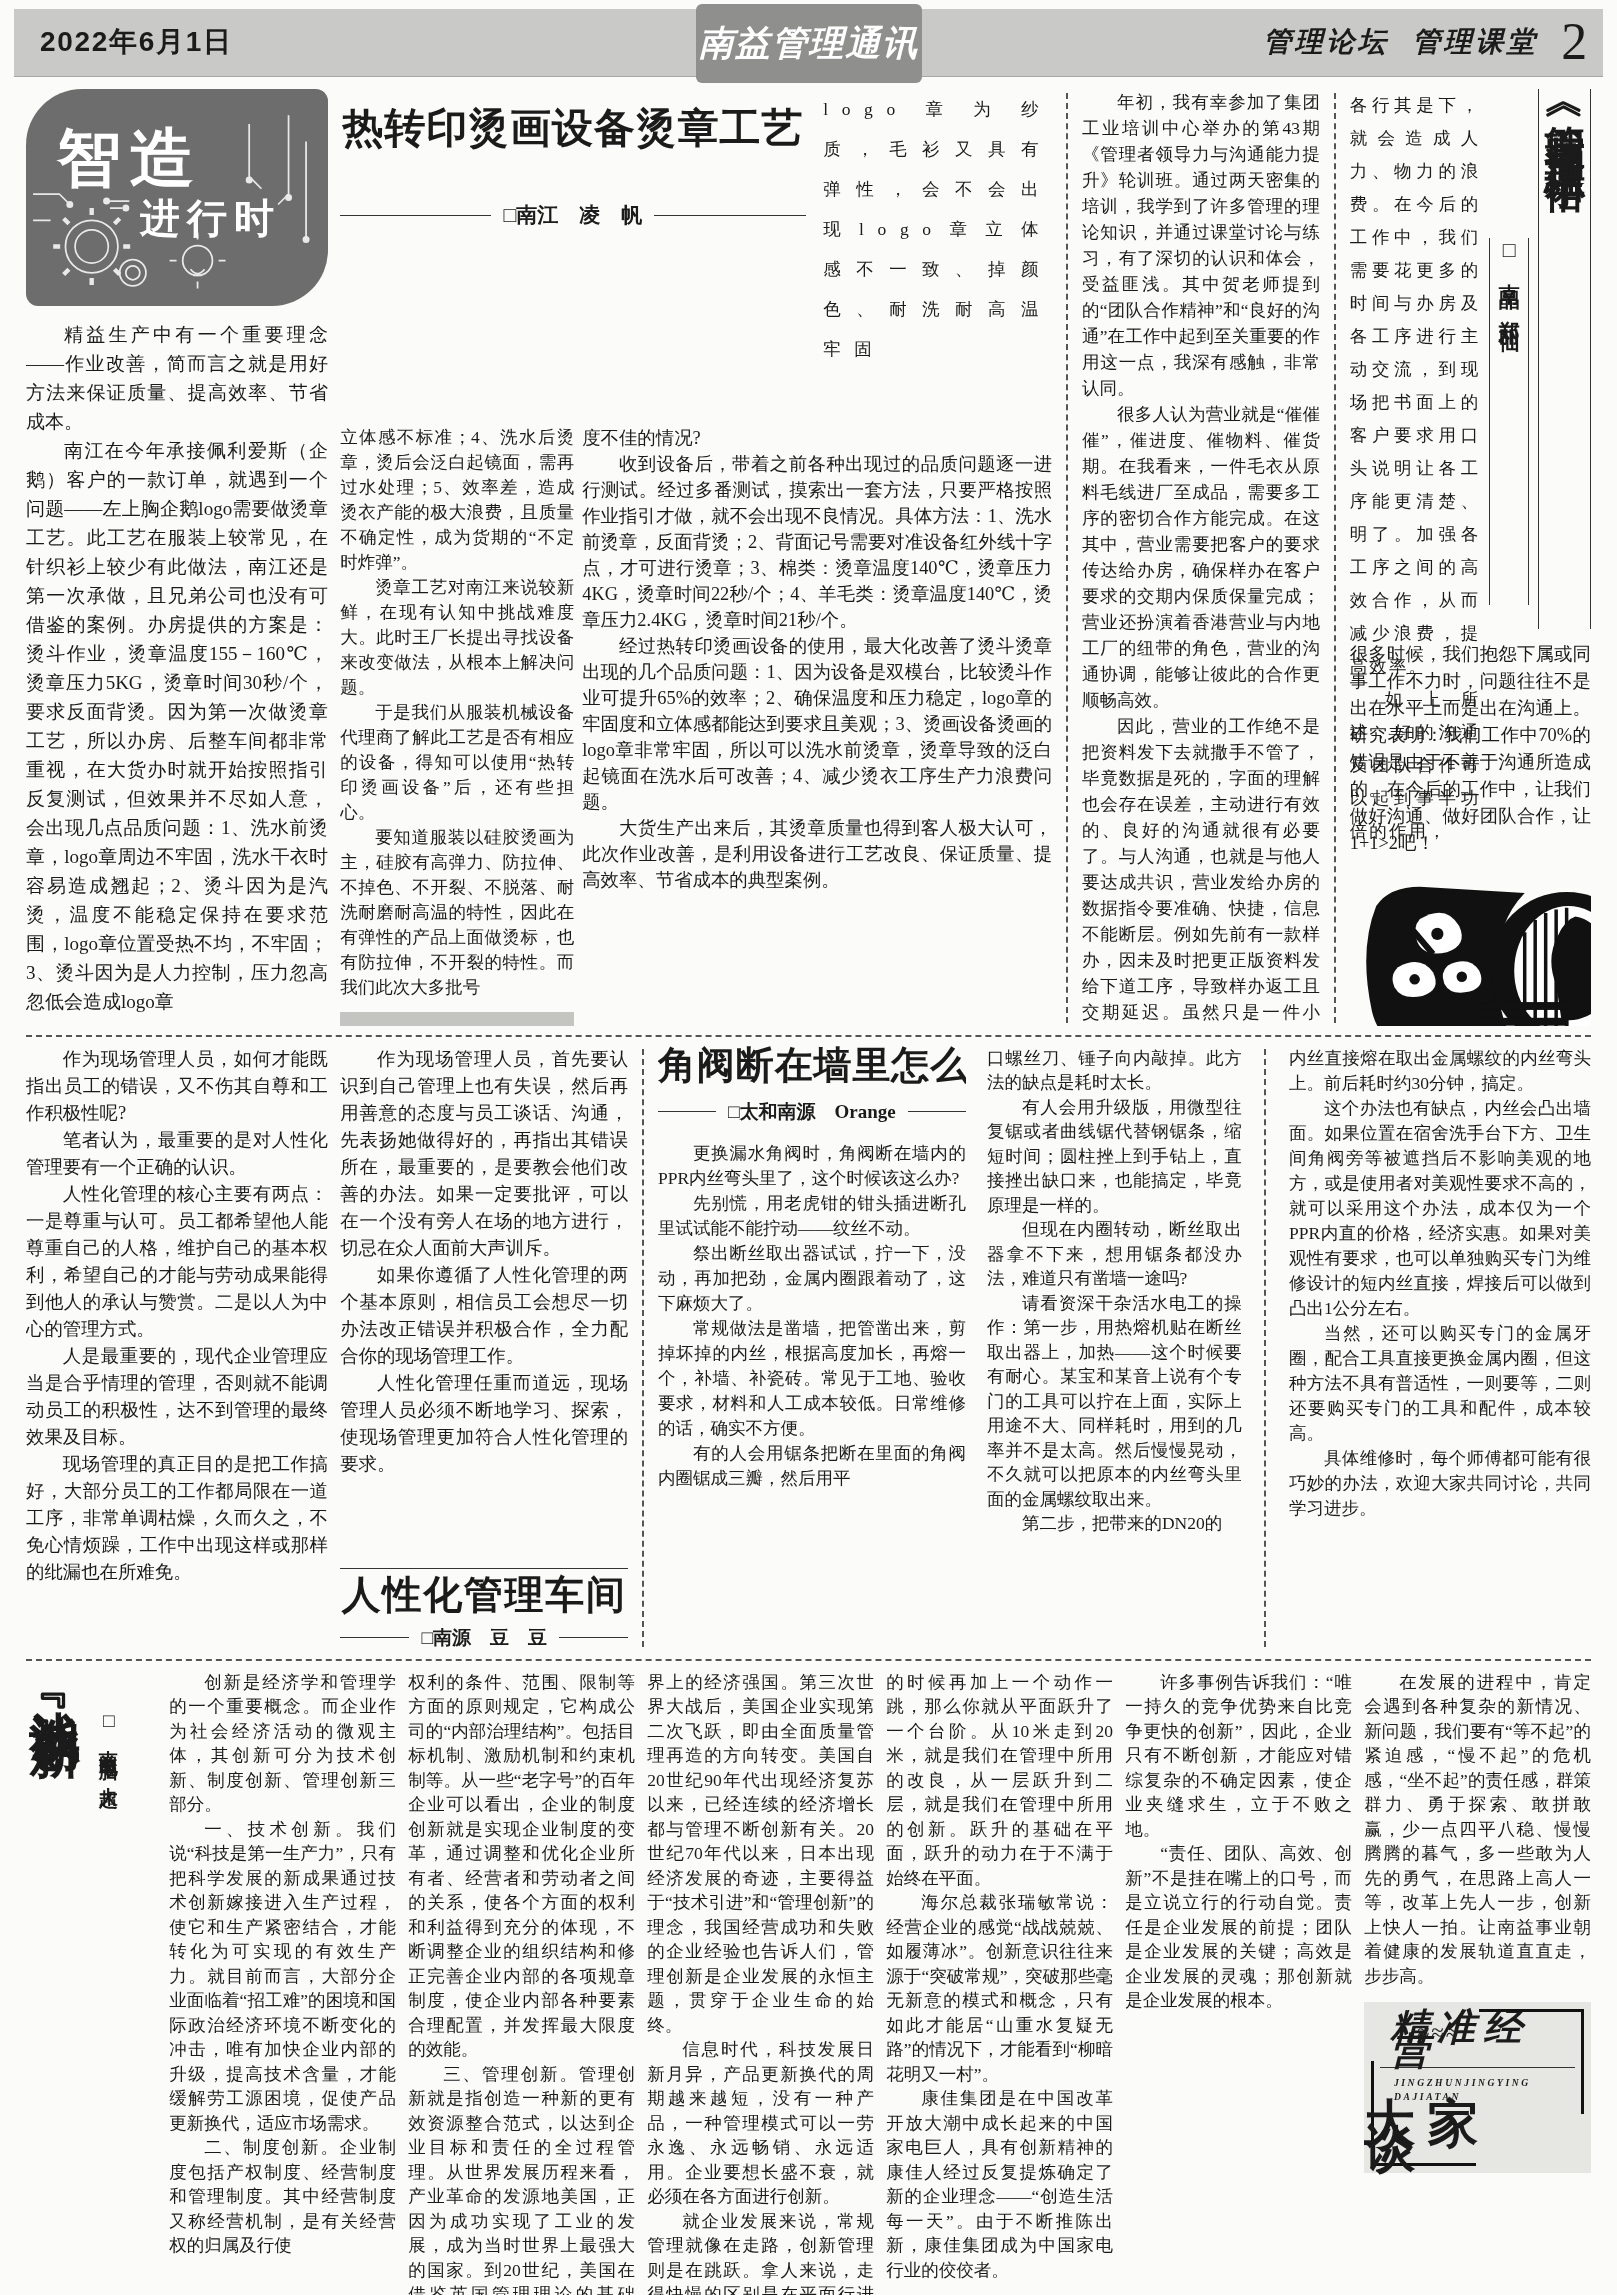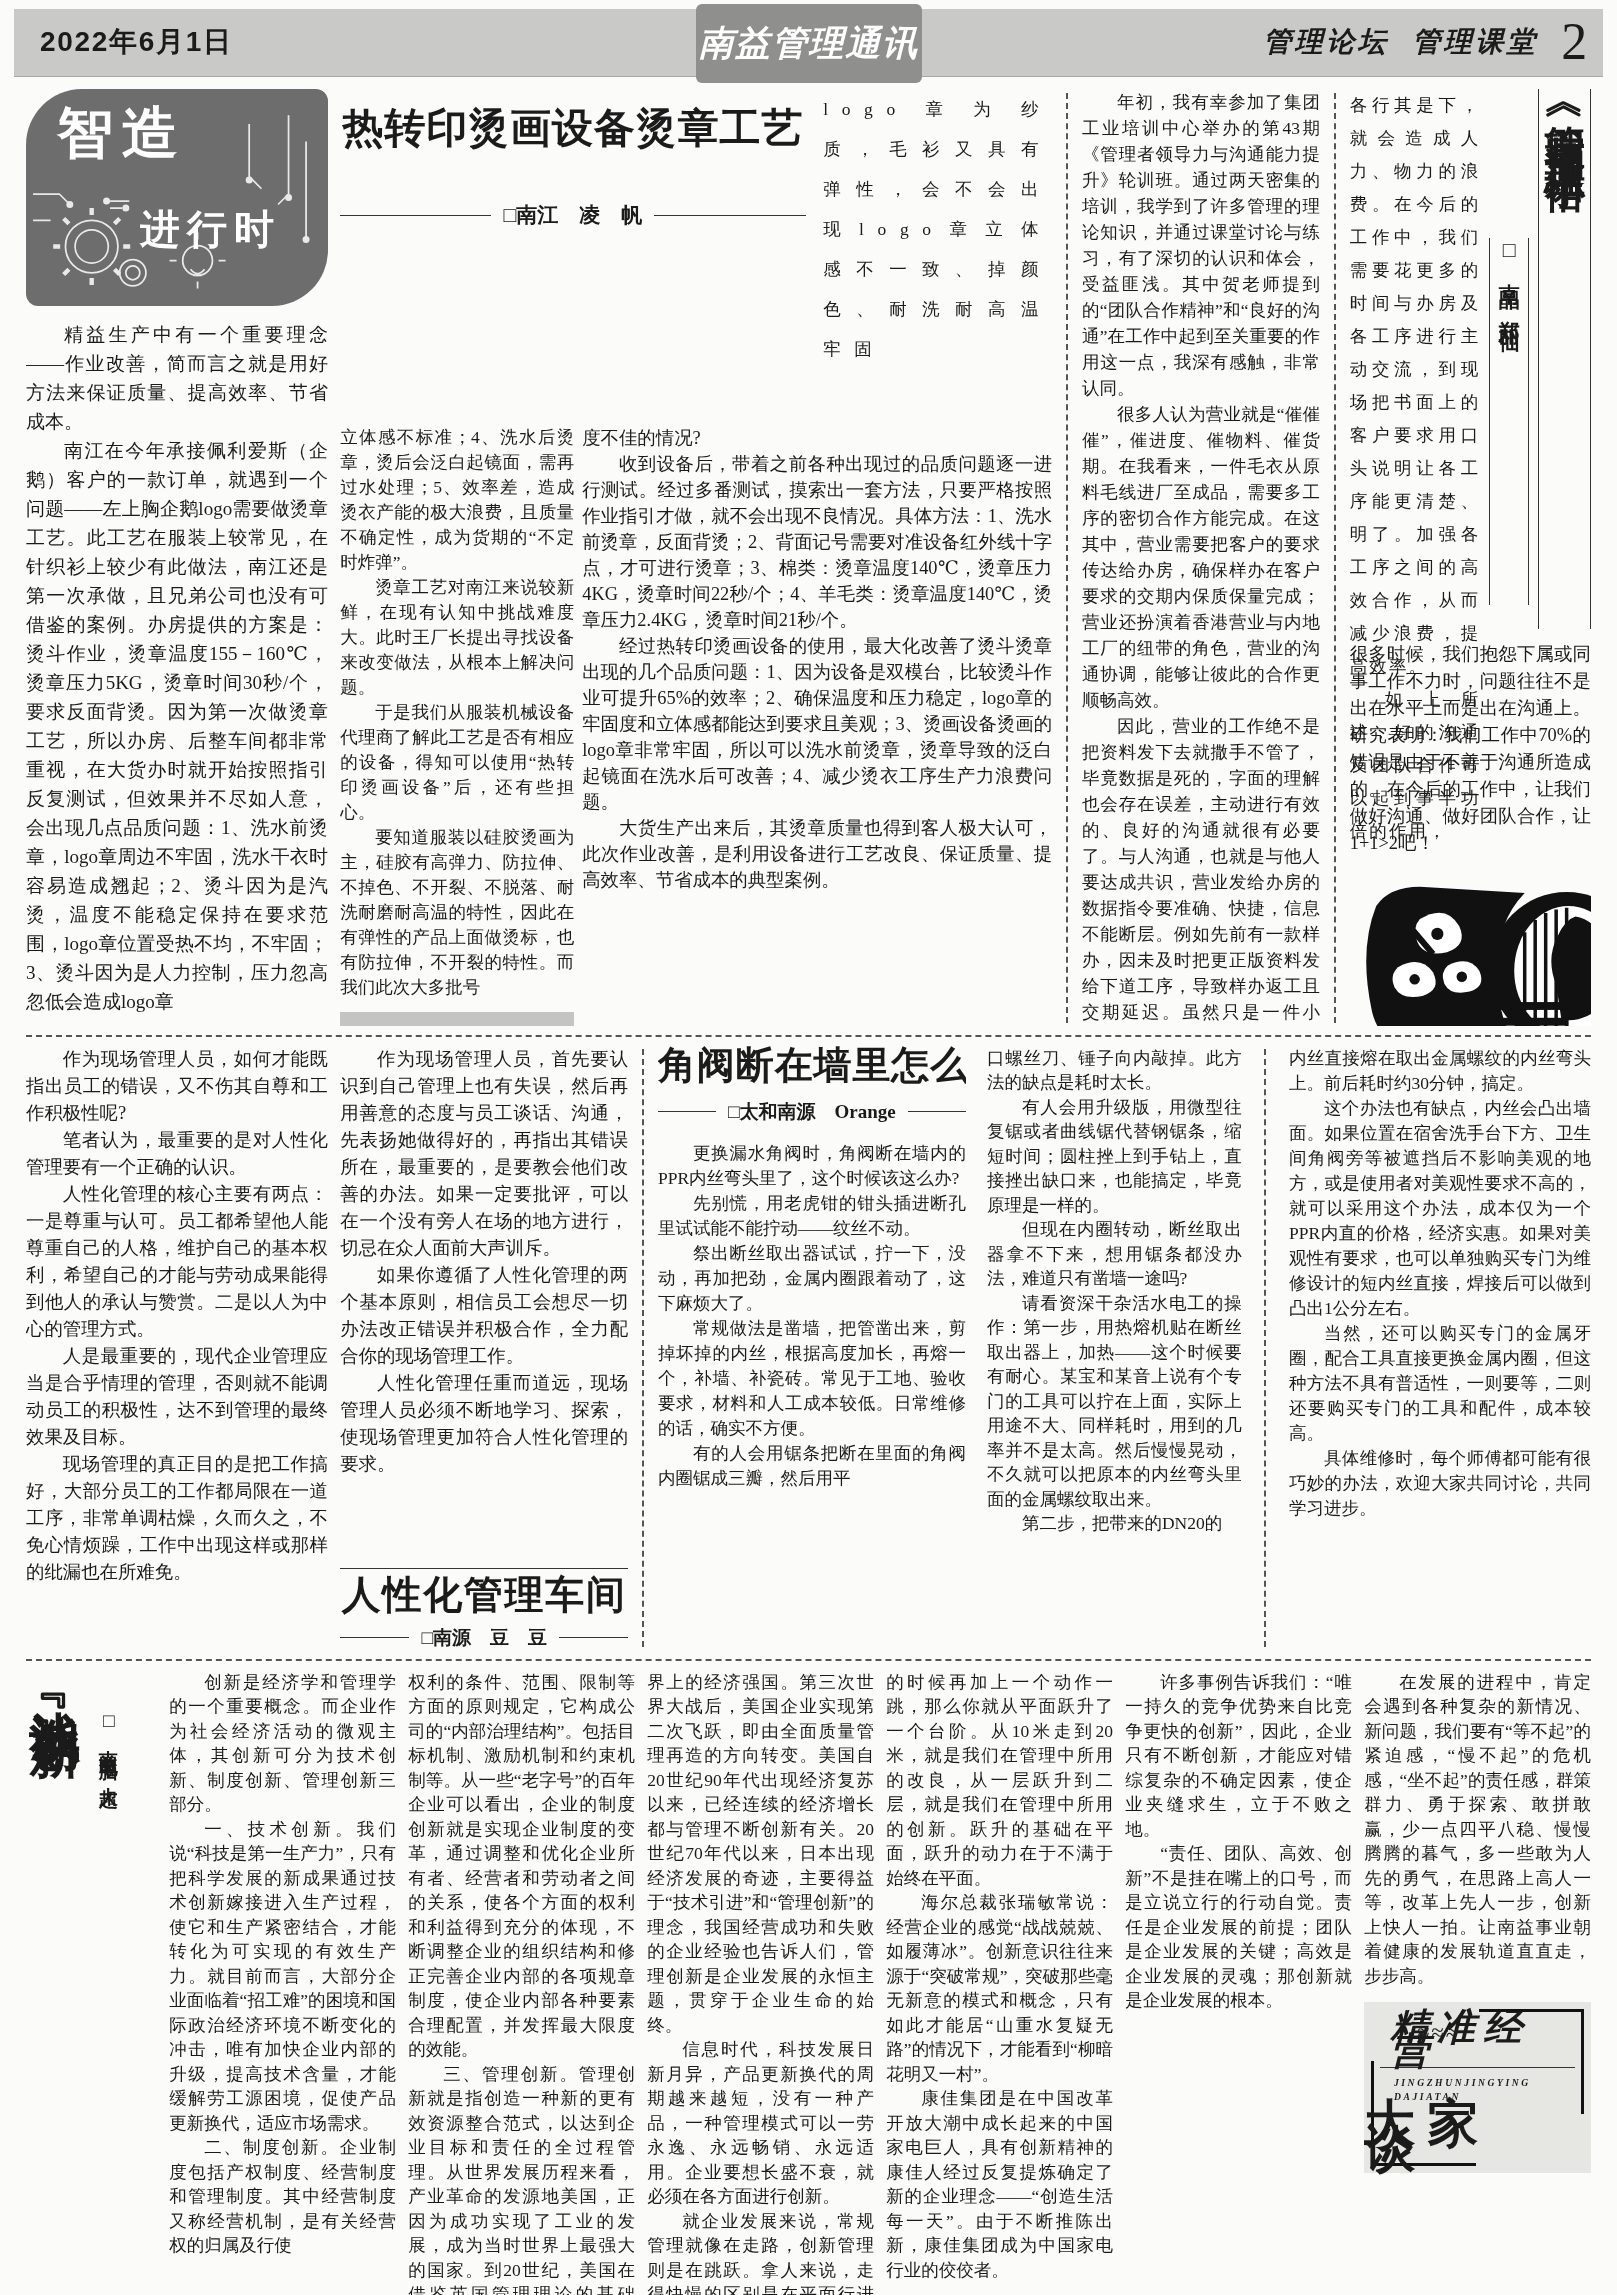--- a/index.html
+++ b/index.html
@@ -26,23 +26,23 @@
   .paras p{margin:0;text-indent:2em;text-align:justify;}
   .paras p.cont{text-indent:0;}
   .byline{display:flex;align-items:center;justify-content:center;gap:12.2px;font-weight:bold;white-space:nowrap;}
   .byline:before,.byline:after{content:"";flex:1;border-top:1.7px solid #333;}
   .vtext{writing-mode:vertical-rl;text-orientation:upright;}
   
   #top{height:937px;margin-top:5.2px;}
   #colA{width:302px;display:flex;flex-direction:column;}
   #smartbox{position:relative;height:217px;background:#6d6d6d;border-radius:56px 12.2px 56px 12.2px;
             color:#fff;overflow:hidden;flex:none;}
-  #smartbox .t1{position:absolute;left:31px;top:7px;font-size:56px;font-weight:bold;
+  #smartbox .t1{position:absolute;left:31px;top:26px;font-size:64px;font-weight:bold;
                 font-family:"Liberation Sans","DejaVu Sans",sans-serif;letter-spacing:8.7px;}
-  #smartbox .t2{position:absolute;left:114px;top:113px;font-size:40px;font-weight:bold;
+  #smartbox .t2{position:absolute;left:114px;top:102px;font-size:40px;font-weight:bold;
                 font-family:"Liberation Sans","DejaVu Sans",sans-serif;letter-spacing:7px;}
   #introTxt{margin-top:14px;font-size:19px;line-height:29px;}
   #art1{width:712px;display:flex;flex-direction:column;}
   #art1 .hrow{display:flex;gap:17.5px;}
   #art1 .tblock{flex:1;}
   #art1 h1{margin:12.2px 0 0 0;font-size:41px;letter-spacing:0.9px;text-align:center;white-space:nowrap;}
   #art1 .byline{margin-top:45px;font-size:21px;}
   #strip{width:229px;font-size:17.5px;line-height:40px;letter-spacing:0.78em;text-align:justify;overflow:hidden;height:313px;}
   #art1 .brow{display:flex;gap:8px;margin-top:23px;flex:1;}
   #art1 .c1{width:234px;font-size:17.5px;line-height:25px;display:flex;flex-direction:column;}

